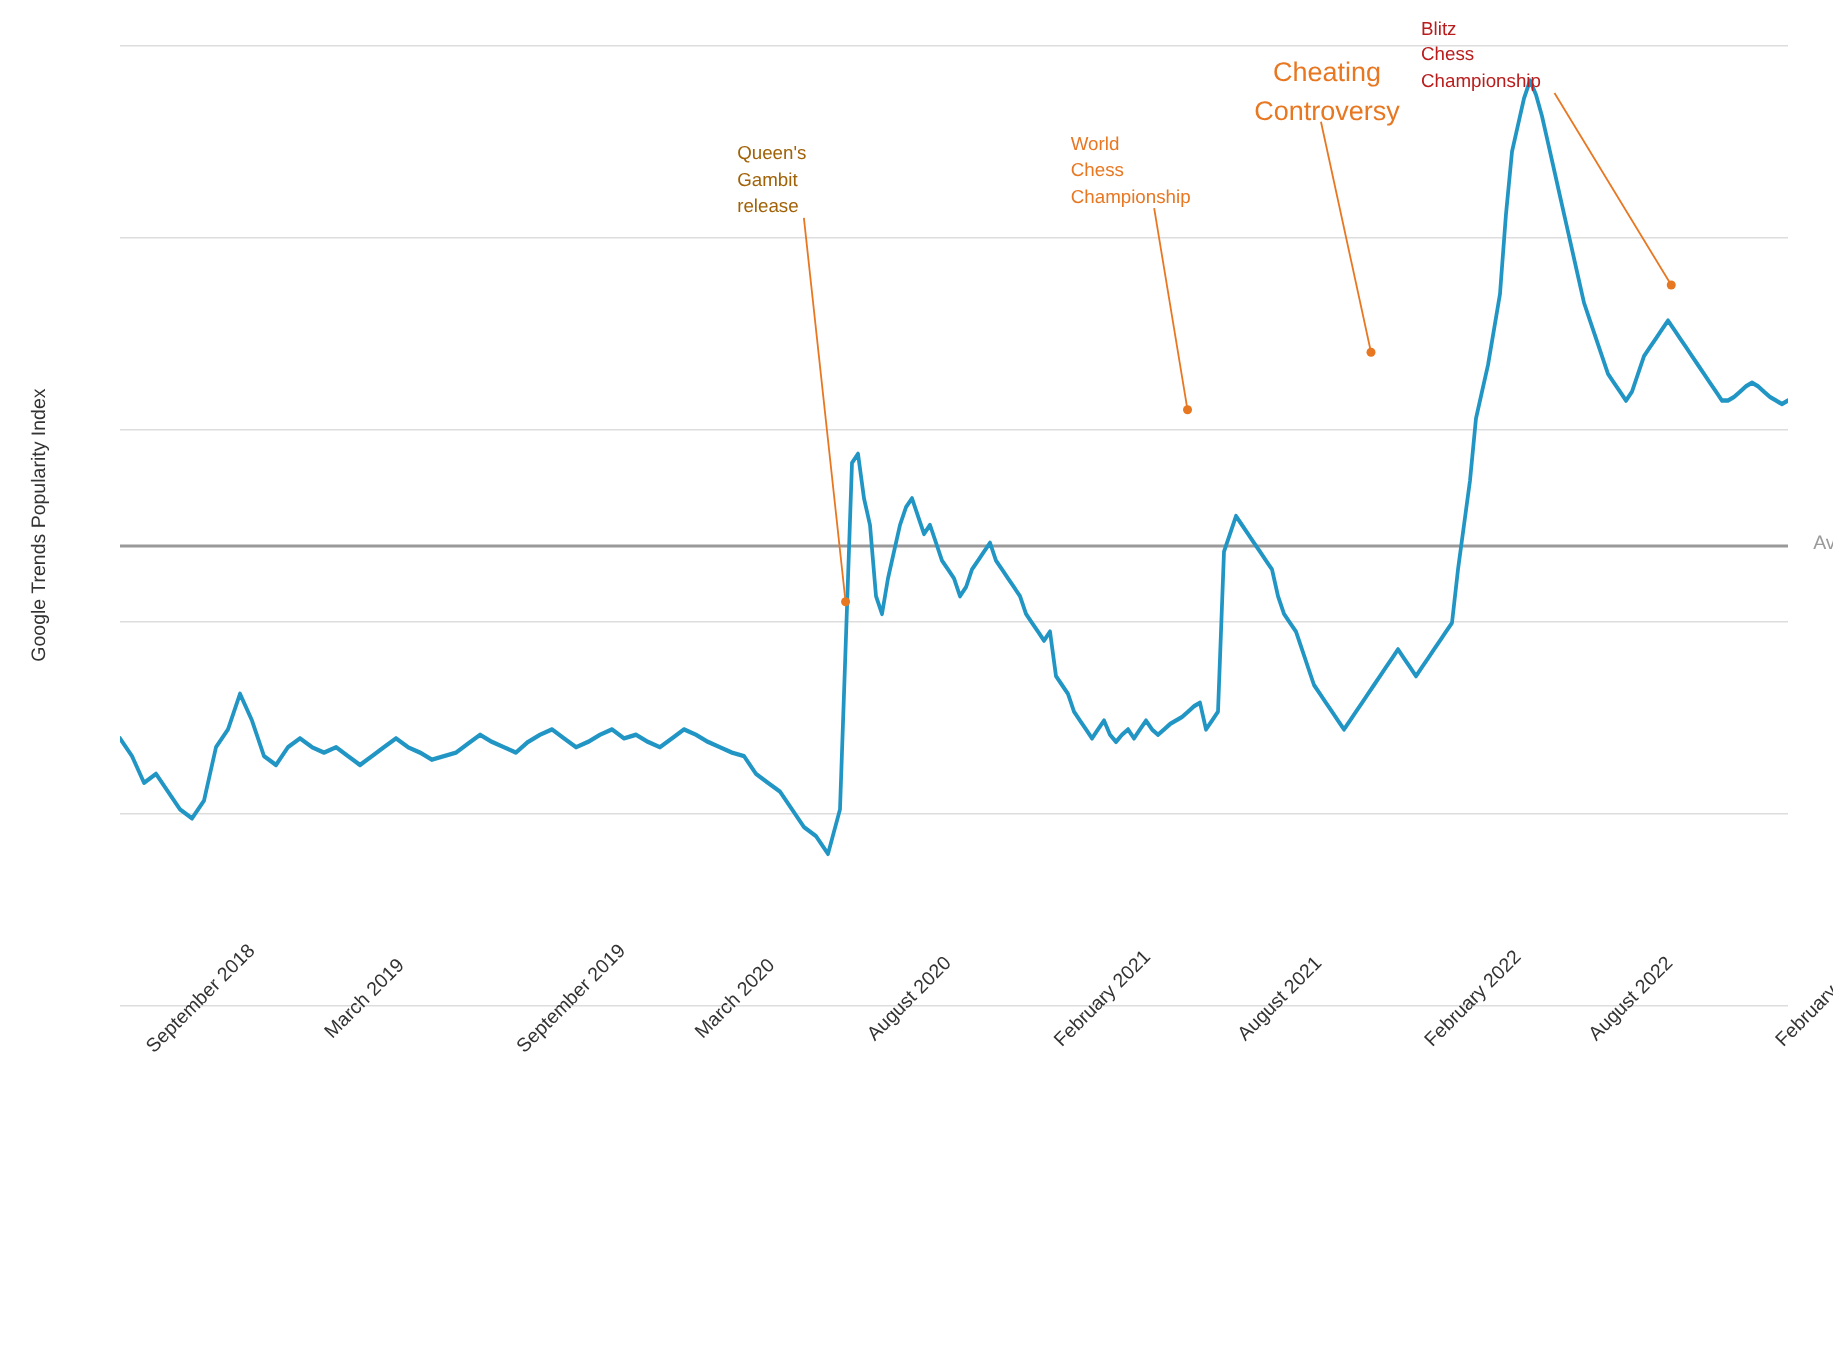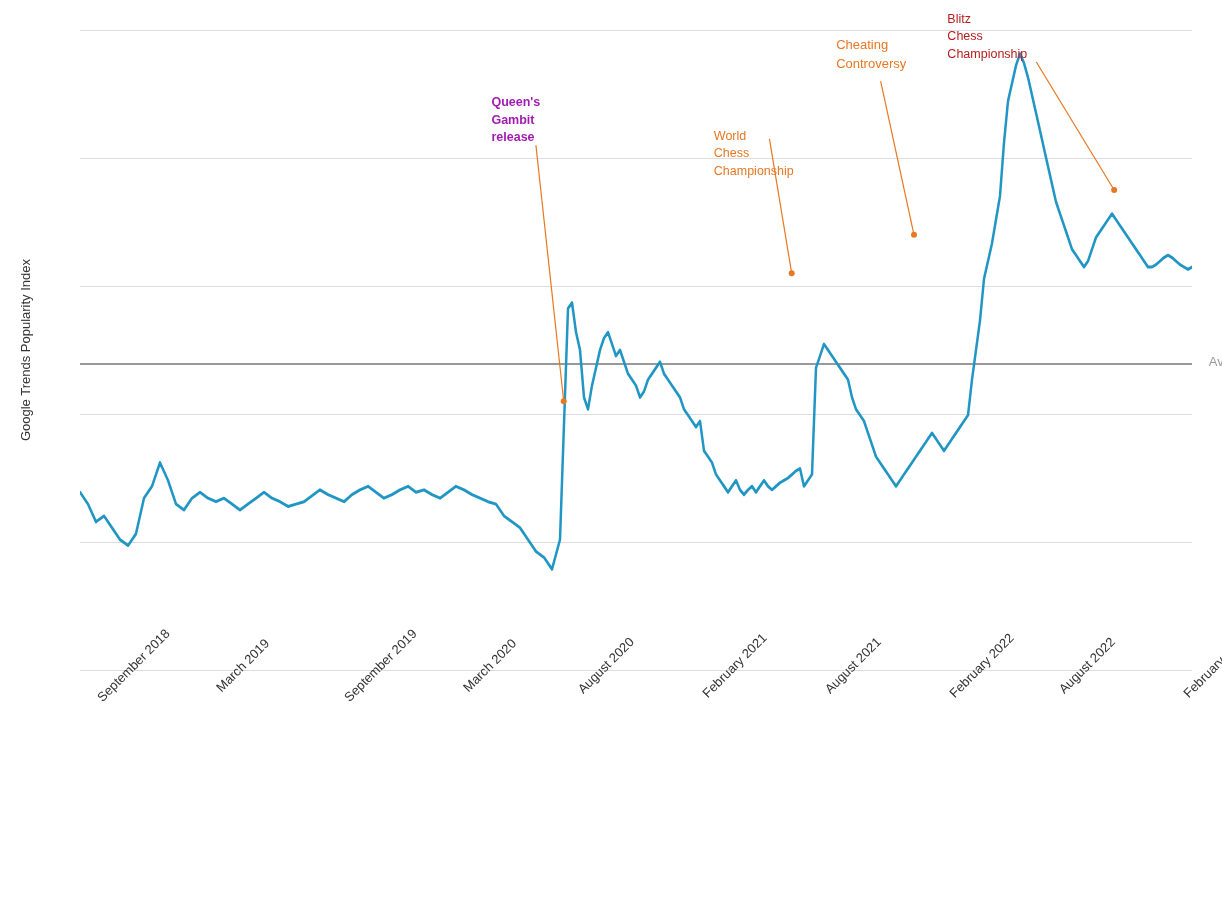--- a/index.html
+++ b/index.html
@@ -306,30 +306,30 @@
           1088,190
           1092,192
           1096,195
           1100,198
           1104,200
           1108,202
           1112,200
         "></polyline>
     </svg>
 
-    <div style="position:absolute;left:37%;top:10%;color:#a21caf;font-size:12.5px;line-height:1.4;font-weight:bold;">
+    <div style="position:absolute;left:37%;top:10%;color:#a16207;font-size:12.5px;line-height:1.4;">
       <span>Queen's<br>Gambit<br>release</span>
       
     </div>
 
-    <div style="position:absolute;left:57%;top:9%;color:#e87722;font-size:12.5px;line-height:1.4;margin-top:40px;">
+    <div style="position:absolute;left:57%;top:9%;color:#e87722;font-size:12.5px;line-height:1.4;">
       <span>World<br>Chess<br>Championship</span>
     </div>
 
-    <div style="position:absolute;left:68%;top:1%;color:#e87722;font-size:13px;line-height:1.4;">
+    <div style="position:absolute;left:68%;top:1%;color:#e87722;font-size:18px;line-height:1.4;text-align:center;">
       <span>Cheating<br>Controversy</span>
     </div>
 
     <div style="position:absolute;left:78%;top:-3%;color:#b91c1c;font-size:12.5px;line-height:1.4;">
       <span>Blitz<br>Chess<br>Championship</span>
     </div>
 
     <svg style="position:absolute;left:0;top:0;width:100%;height:100%;overflow:visible;pointer-events:none;">
 
       <line x1="41%" y1="18%" x2="43.5%" y2="58%" stroke="#e87722" stroke-width="1.2"></line>

